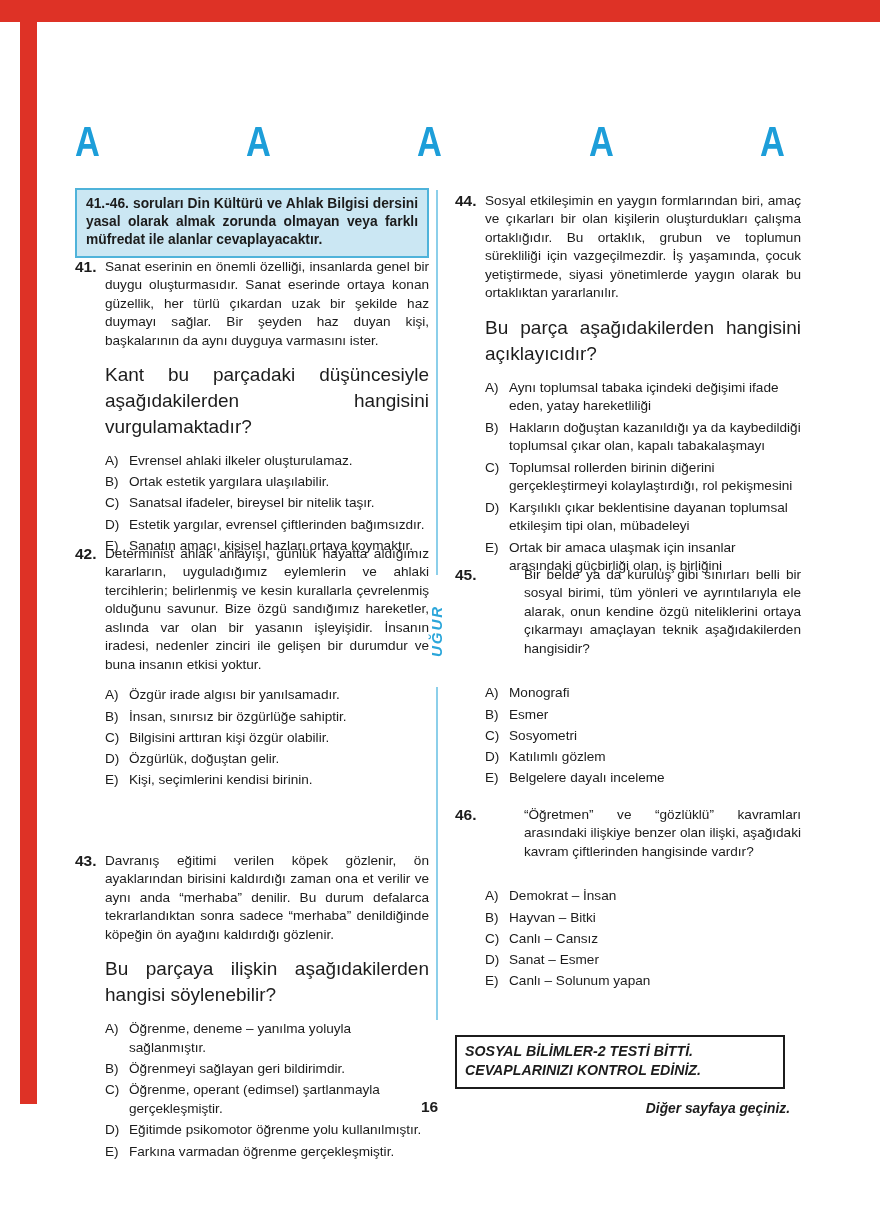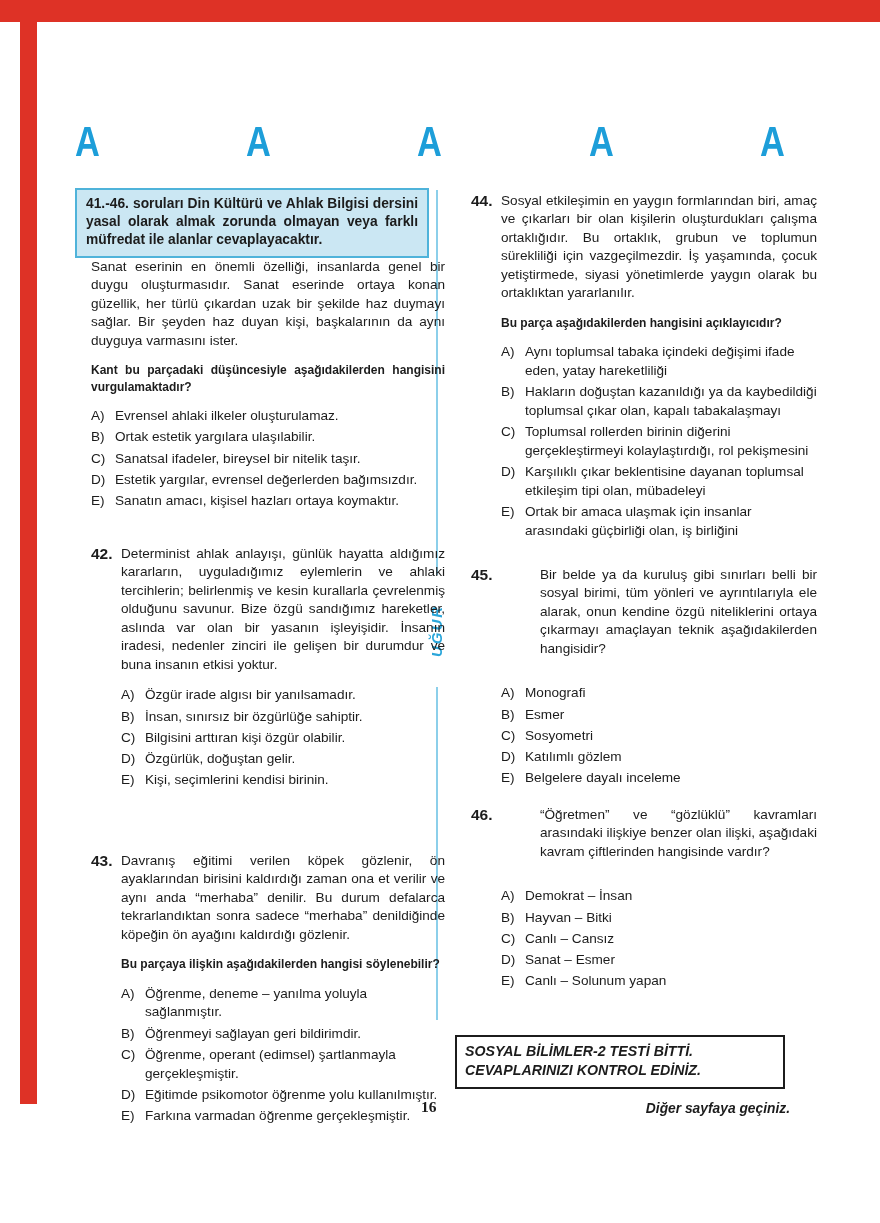--- a/index.html
+++ b/index.html
@@ -29,39 +29,39 @@
     display:flex; align-items:center; justify-content:center; background:#ffffff;
     color:#2ba6da; font-weight:bold; font-style:italic; font-size:15px; letter-spacing:2px;
     writing-mode:vertical-rl; transform:rotate(180deg);
   }
 
   .instruction-box {
     background:#cbe7f3; border:2px solid #4fb3da; padding:5px 9px 7px 9px;
     font-weight:bold; font-size:13.8px; line-height:1.3; text-align:justify;
   }
 
-  .question { position:absolute; left:16px; display:flex; width:100%; }
+  .question { position:absolute; left:0; display:flex; width:100%; }
   .q-num { font-weight:bold; font-size:15.5px; width:30px; flex:none; line-height:1.2; }
   .q-body { flex:1; min-width:0; }
   .stem { margin:0; font-size:13.6px; line-height:1.36; text-align:justify; }
   .stem.bold { font-weight:normal;margin-left:39px; }
-  .prompt { margin:12px 0 0 0; font-weight:bold; font-size:12px; line-height:1.36; text-align:justify; }
+  .prompt { margin:12px 0 0 0; font-weight:normal; font-size:19px; line-height:1.36; text-align:justify; }
   .options { margin-top:12px; }
   .options.gap-lg { margin-top:26px; }
   .option { display:flex; font-size:13.6px; line-height:1.38; margin-bottom:2.5px; }
   .opt-letter { width:24px; flex:none; }
   .opt-text { flex:1; min-width:0; }
 
   .end-box {
     position:absolute; left:0; top:847px; width:310px;
     border:2px solid #1c1c1c; padding:5px 8px 7px 8px;
     font-weight:bold; font-size:14.2px; line-height:1.35;font-style:italic;
   }
 
-  .page-num { position:absolute; left:421px; top:1098px; font-weight:bold; font-size:15.5px;font-family:Liberation Serif, serif; }
+  .page-num { position:absolute; left:421px; top:1098px; font-weight:bold; font-size:15.5px; }
   .continue-note {
     position:absolute; right:90px; top:1101px;
     font-weight:bold; font-style:italic; font-size:13.8px;
   }
 </style>
 </head>
 <body>
 
 <div class="red-top"></div>
 <div class="red-left"></div>
@@ -75,39 +75,40 @@
 </div>
 
 <div class="divider"></div>
 <div class="watermark">UĞUR</div>
 
 <div class="col col-left">
 
   <div class="instruction-box">41.-46. soruları Din Kültürü ve Ahlak Bilgisi dersini yasal olarak almak zorunda olmayan veya farklı müfredat ile alanlar cevaplayacaktır.</div>
 
   <div class="question" style="top:70px">
+    <span class="q-num">41.</span>
     <div class="q-body">
       <p class="stem">Sanat eserinin en önemli özelliği, insanlarda genel bir duygu oluşturmasıdır. Sanat eserinde ortaya konan güzellik, her türlü çıkardan uzak bir şekilde haz duymayı sağlar. Bir şeyden haz duyan kişi, başkalarının da aynı duyguya varmasını ister.</p>
       <p class="prompt">Kant bu parçadaki düşüncesiyle aşağıdakilerden hangisini vurgulamaktadır?</p>
       <div class="options">
         <div class="option">
             <span class="opt-letter">A)</span>
             <span class="opt-text">Evrensel ahlaki ilkeler oluşturulamaz.</span>
           </div>
         <div class="option">
             <span class="opt-letter">B)</span>
             <span class="opt-text">Ortak estetik yargılara ulaşılabilir.</span>
           </div>
         <div class="option">
             <span class="opt-letter">C)</span>
             <span class="opt-text">Sanatsal ifadeler, bireysel bir nitelik taşır.</span>
           </div>
         <div class="option">
             <span class="opt-letter">D)</span>
-            <span class="opt-text">Estetik yargılar, evrensel değerlerden bağımsızdır.</span>
+            <span class="opt-text">Estetik yargılar, evrensel çiftlerinden bağımsızdır.</span>
           </div>
         <div class="option">
             <span class="opt-letter">E)</span>
             <span class="opt-text">Sanatın amacı, kişisel hazları ortaya koymaktır.</span>
           </div>
       </div>
     </div>
   </div>
 
   <div class="question" style="top:357px">

